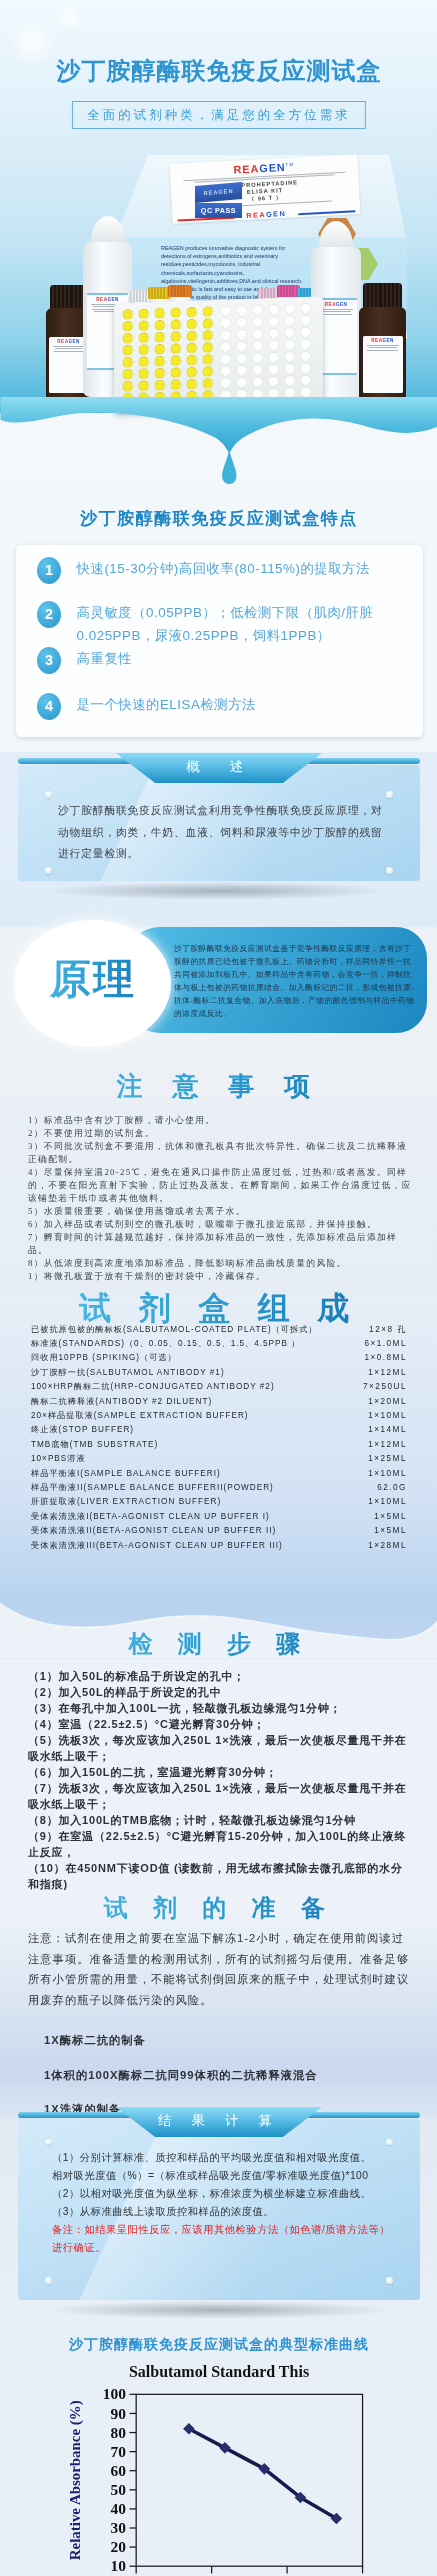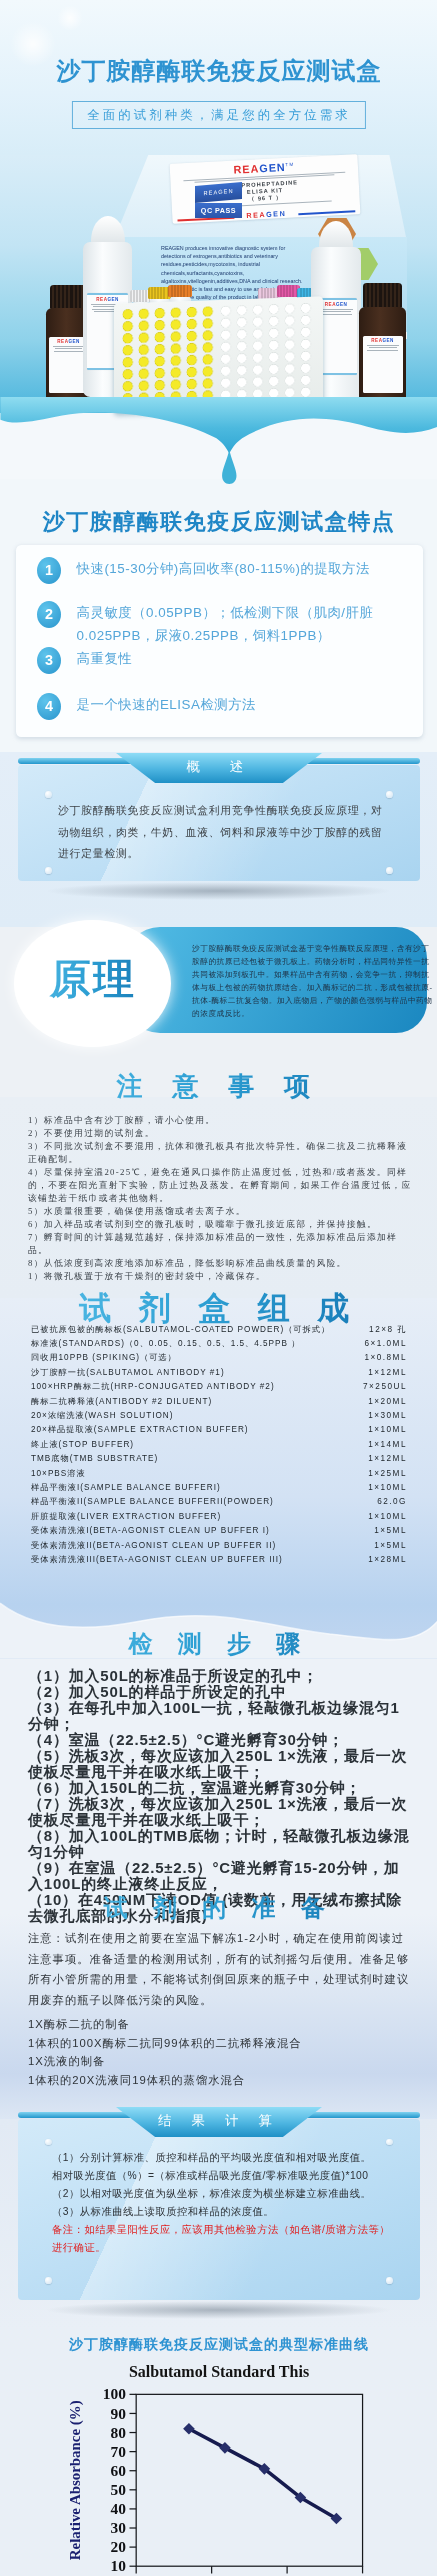--- a/index.html
+++ b/index.html
@@ -74,21 +74,21 @@
          background:linear-gradient(180deg,#f4f7f6,#e7ecea);border-radius:4.1px;box-shadow:0 3.1px 5.2px rgba(20,90,120,.35);}
   #wells-y{position:absolute;left:8.2px;top:6.2px;width:96px;height:94px;
            background-image:radial-gradient(circle at 5.7px 5.2px,#f4ea28 4.4px,#cfc51d 4.9px,rgba(0,0,0,0) 5.4px);
            background-size:16px 12px;}
   #wells-w{position:absolute;left:106px;top:6.2px;width:96px;height:94px;
            background-image:radial-gradient(circle at 5.7px 5.2px,#ffffff 4.4px,#d8dedd 4.9px,rgba(0,0,0,0) 5.4px);
            background-size:16px 12px;}
   
   #waterband{position:absolute;left:0;top:397px;}
   
-  #features-heading{top:507px;font-size:22px;color:#1f86c6;letter-spacing:1.5px;}
+  #features-heading{top:507px;font-size:17px;color:#1f86c6;letter-spacing:1.5px;}
   #features-panel{position:absolute;left:15.5px;top:545px;width:407px;height:192px;background:#fcfeff;
                   border-radius:5.2px;box-shadow:0 1.5px 4.1px rgba(150,170,190,.35);}
   .feat-row{position:absolute;left:21.6px;display:flex;align-items:flex-start;gap:15.5px;}
   .feat-row:nth-child(1){top:12.4px}.feat-row:nth-child(2){top:56px}
   .feat-row:nth-child(3){top:102px}.feat-row:nth-child(4){top:148px}
   .feat-num{width:24px;height:27px;flex:none;border-radius:50%;color:#fff;font-size:14.4px;font-weight:bold;
             text-align:center;line-height:27px;background:radial-gradient(circle at 35% 30%,#5ec4ec,#2a95cd);}
   .feat-text{font-size:13.4px;color:#54a6d9;line-height:23px;letter-spacing:0.5px;max-width:335px;}
   
   .panel-blue{position:absolute;left:18px;width:402px;border-radius:4.1px;
@@ -106,45 +106,45 @@
                 background:radial-gradient(ellipse closest-side,rgba(105,120,135,.5),rgba(0,0,0,0));}
   #overview-text{position:absolute;left:58px;top:800px;width:332px;font-size:10.8px;color:#3d4247;
                  line-height:21.6px;letter-spacing:0.8px;}
   
   #pr-panel{position:absolute;left:124px;top:927px;width:303px;height:106px;border-radius:36px 31px 31px 36px;
             background:linear-gradient(120deg,#53bde6,#1a87c0);}
   #pr-oval{position:absolute;left:14.4px;top:920px;width:157px;height:127px;border-radius:50%;background:#fff;
            box-shadow:0 0 13.4px rgba(255,255,255,.9);}
   #pr-label{position:absolute;left:14.4px;top:952px;width:157px;text-align:center;font-size:41px;font-weight:bold;letter-spacing:2.1px;}
   #pr-text{position:absolute;left:174px;top:942px;width:242px;font-size:7.7px;line-height:13px;
-           color:#1e3246;letter-spacing:0.5px;padding-left:18px;}
+           color:#1e3246;letter-spacing:0.5px;}
   
   #notes-heading{top:1069px;font-size:26px;letter-spacing:11.3px;}
   #notes-list{position:absolute;left:28px;top:1114px;width:385px;font-family:"Liberation Serif",serif;
               font-size:8.8px;letter-spacing:1.3px;line-height:13px;color:#3a4148;}
   #notes-list p{margin:0;}
   
   #comp-heading{top:1287px;font-size:32px;letter-spacing:9.3px;}
   #comp-table{position:absolute;left:31px;top:1322px;width:376px;font-size:8.2px;color:#21282e;}
   .comp-row{display:flex;justify-content:space-between;height:14.4px;align-items:center;}
   .comp-name{letter-spacing:1px;white-space:nowrap;}
   .comp-qty{letter-spacing:1.5px;white-space:nowrap;}
   
   #wave-steps{position:absolute;left:0;top:1571px;}
   #steps-heading{top:1628px;font-size:24px;letter-spacing:9.3px;}
-  #steps-list{position:absolute;left:28px;top:1668px;width:385px;font-size:15px;font-weight:600;
+  #steps-list{position:absolute;left:28px;top:1668px;width:385px;font-size:11px;font-weight:600;
               letter-spacing:0.8px;line-height:16px;color:#2b3238;}
   #steps-list p{margin:0;}
   
   #prep-heading{top:1892px;font-size:24px;letter-spacing:9.3px;}
   #prep-note{position:absolute;left:28px;top:1928px;width:385px;font-size:11.3px;letter-spacing:1px;
              line-height:20.6px;color:#2e3338;font-weight:500;}
   #prep-subs{position:absolute;left:28px;top:2015px;width:385px;font-size:11.3px;letter-spacing:1px;
              line-height:18.5px;color:#2e3338;font-weight:500;}
-  #prep-subs p{margin:0;}
+  #prep-subs p{margin:16px;font-weight:bold;}
   
   #results-body{position:absolute;left:52px;top:2149px;width:340px;font-size:10.3px;letter-spacing:0.5px;
                 line-height:18px;color:#2c3136;font-weight:500;}
   #results-body p{margin:0;}
   #results-remark{color:#e01f1f;}
   
   #curve-heading{top:2336px;font-size:14px;color:#2e93d2;letter-spacing:1px;}
   #chart-title{position:absolute;top:2363px;width:438px;text-align:center;font-family:"Liberation Serif",serif;
                font-size:16px;font-weight:bold;color:#141414;}
   #std-curve{position:absolute;left:59px;top:2385px;}
@@ -348,21 +348,21 @@
       <p>5）水质量很重要，确保使用蒸馏或者去离子水。</p>
       <p>6）加入样品或者试剂到空的微孔板时，吸嘴靠于微孔接近底部，并保持接触。</p>
       <p>7）孵育时间的计算越规范越好，保持添加标准品的一致性，先添加标准品后添加样品。</p>
       <p>8）从低浓度到高浓度地添加标准品，降低影响标准品曲线质量的风险。</p>
       <p>1）将微孔板置于放有干燥剂的密封袋中，冷藏保存。</p>
     </div>
 
   <div class="sec-heading gtx" id="comp-heading">试 剂 盒 组 成</div>
   <div id="comp-table">
       <div class="comp-row">
-        <span class="comp-name">已被抗原包被的酶标板(SALBUTAMOL-COATED POWDER)（可拆式）</span>
+        <span class="comp-name">已被抗原包被的酶标板(SALBUTAMOL-COATED PLATE)（可拆式）</span>
         <span class="comp-qty">12×8 孔</span>
       </div>
       <div class="comp-row">
         <span class="comp-name">标准液(STANDARDS)（0、0.05、0.15、0.5、1.5、4.5PPB ）</span>
         <span class="comp-qty">6×1.0ML</span>
       </div>
       <div class="comp-row">
         <span class="comp-name">回收用10PPB (SPIKING)（可选）</span>
         <span class="comp-qty">1×0.8ML</span>
       </div>
@@ -370,24 +370,20 @@
         <span class="comp-name">沙丁胺醇一抗(SALBUTAMOL ANTIBODY #1)</span>
         <span class="comp-qty">1×12ML</span>
       </div>
       <div class="comp-row">
         <span class="comp-name">100×HRP酶标二抗(HRP-CONJUGATED ANTIBODY #2)</span>
         <span class="comp-qty">7×250UL</span>
       </div>
       <div class="comp-row">
         <span class="comp-name">酶标二抗稀释液(ANTIBODY #2 DILUENT)</span>
         <span class="comp-qty">1×20ML</span>
-      </div>
-      <div class="comp-row">
-        <span class="comp-name">20×浓缩洗液(WASH SOLUTION)</span>
-        <span class="comp-qty">1×30ML</span>
       </div>
       <div class="comp-row">
         <span class="comp-name">20×样品提取液(SAMPLE EXTRACTION BUFFER)</span>
         <span class="comp-qty">1×10ML</span>
       </div>
       <div class="comp-row">
         <span class="comp-name">终止液(STOP BUFFER)</span>
         <span class="comp-qty">1×14ML</span>
       </div>
       <div class="comp-row">

